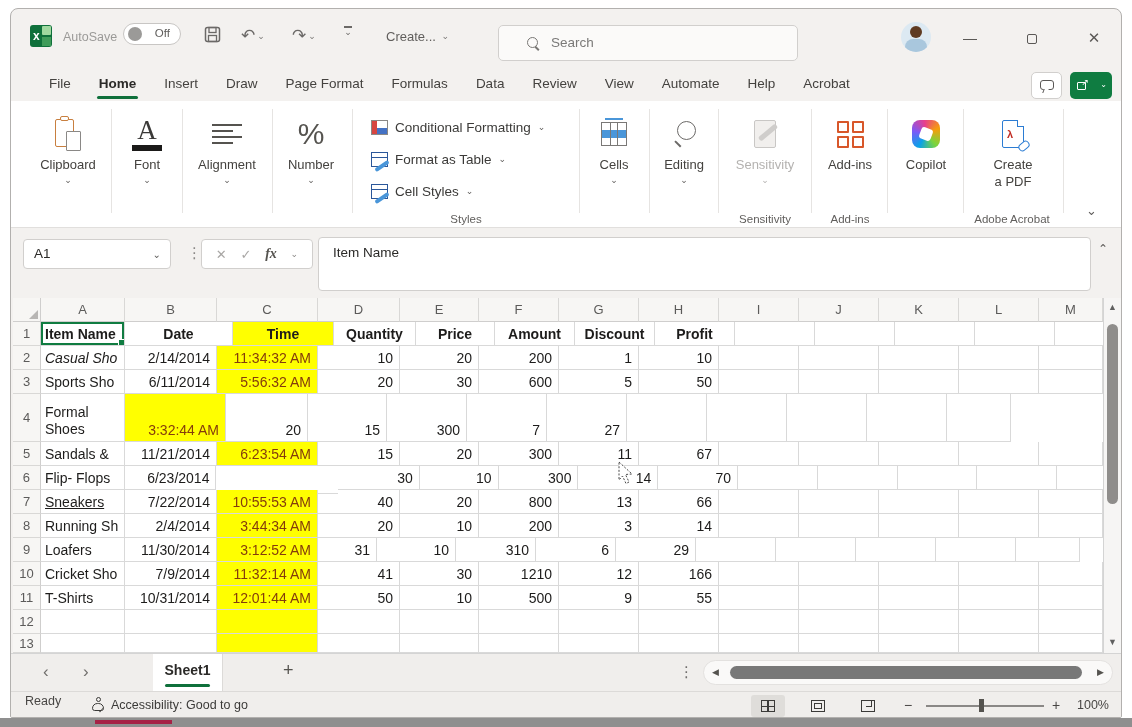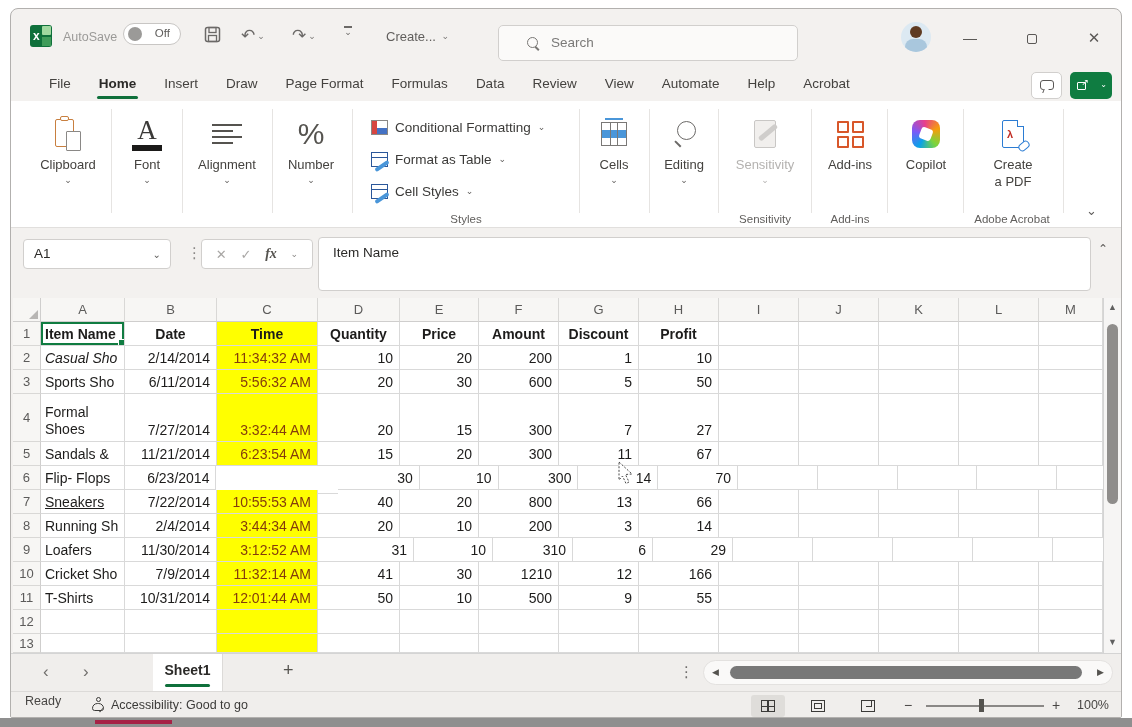--- a/index.html
+++ b/index.html
@@ -423,21 +423,21 @@
         <div class="gl" style="width: 80px;">I</div>
         <div class="gl" style="width: 80px;">J</div>
         <div class="gl" style="width: 80px;">K</div>
         <div class="gl" style="width: 80px;">L</div>
         <div class="gl" style="width: 64px;">M</div>
       </div>
     <div id="grid-body">
         <div class="grow" style="height: 24px;">
           <div class="rnum">1</div>
           <div class="cell hdr al acell" style="width: 84px;">Item Name</div>
-          <div class="cell hdr ac" style="width: 92px;">Date</div>
+          <div class="cell hdr ac" style="width: 108px;">Date</div>
           <div class="cell ycol hdr ac" style="width: 101px;">Time</div>
           <div class="cell hdr ac" style="width: 82px;">Quantity</div>
           <div class="cell hdr ac" style="width: 79px;">Price</div>
           <div class="cell hdr ac" style="width: 80px;">Amount</div>
           <div class="cell hdr ac" style="width: 80px;">Discount</div>
           <div class="cell hdr ac" style="width: 80px;">Profit</div>
           <div class="cell hdr ac" style="width: 80px;"></div>
           <div class="cell hdr ac" style="width: 80px;"></div>
           <div class="cell hdr ac" style="width: 80px;"></div>
           <div class="cell hdr ac" style="width: 80px;"></div>
@@ -471,21 +471,20 @@
           <div class="cell ar" style="width: 80px;">50</div>
           <div class="cell ar" style="width: 80px;"></div>
           <div class="cell ar" style="width: 80px;"></div>
           <div class="cell ar" style="width: 80px;"></div>
           <div class="cell ar" style="width: 80px;"></div>
           <div class="cell ar" style="width: 64px;"></div>
         </div>
         <div class="grow balign" style="height: 48px;">
           <div class="rnum">4</div>
           <div class="cell al wrapc" style="width: 84px;">Formal Shoes</div>
-          <div class="cell ar" style="width: 92px;">7/27/2014</div>
           <div class="cell ycol ar tcol" style="width: 101px;">3:32:44 AM</div>
           <div class="cell ar" style="width: 82px;">20</div>
           <div class="cell ar" style="width: 79px;">15</div>
           <div class="cell ar" style="width: 80px;">300</div>
           <div class="cell ar" style="width: 80px;">7</div>
           <div class="cell ar" style="width: 80px;">27</div>
           <div class="cell ar" style="width: 80px;"></div>
           <div class="cell ar" style="width: 80px;"></div>
           <div class="cell ar" style="width: 80px;"></div>
           <div class="cell ar" style="width: 80px;"></div>
@@ -553,21 +552,21 @@
           <div class="cell ar" style="width: 80px;"></div>
           <div class="cell ar" style="width: 80px;"></div>
           <div class="cell ar" style="width: 80px;"></div>
           <div class="cell ar" style="width: 64px;"></div>
         </div>
         <div class="grow" style="height: 24px;">
           <div class="rnum">9</div>
           <div class="cell al" style="width: 84px;">Loafers</div>
           <div class="cell ar" style="width: 92px;">11/30/2014</div>
           <div class="cell ycol ar tcol" style="width: 101px;">3:12:52 AM</div>
-          <div class="cell ar" style="width: 96px;">31</div>
+          <div class="cell ar" style="width: 59px;">31</div>
           <div class="cell ar" style="width: 79px;">10</div>
           <div class="cell ar" style="width: 80px;">310</div>
           <div class="cell ar" style="width: 80px;">6</div>
           <div class="cell ar" style="width: 80px;">29</div>
           <div class="cell ar" style="width: 80px;"></div>
           <div class="cell ar" style="width: 80px;"></div>
           <div class="cell ar" style="width: 80px;"></div>
           <div class="cell ar" style="width: 80px;"></div>
           <div class="cell ar" style="width: 64px;"></div>
         </div>

